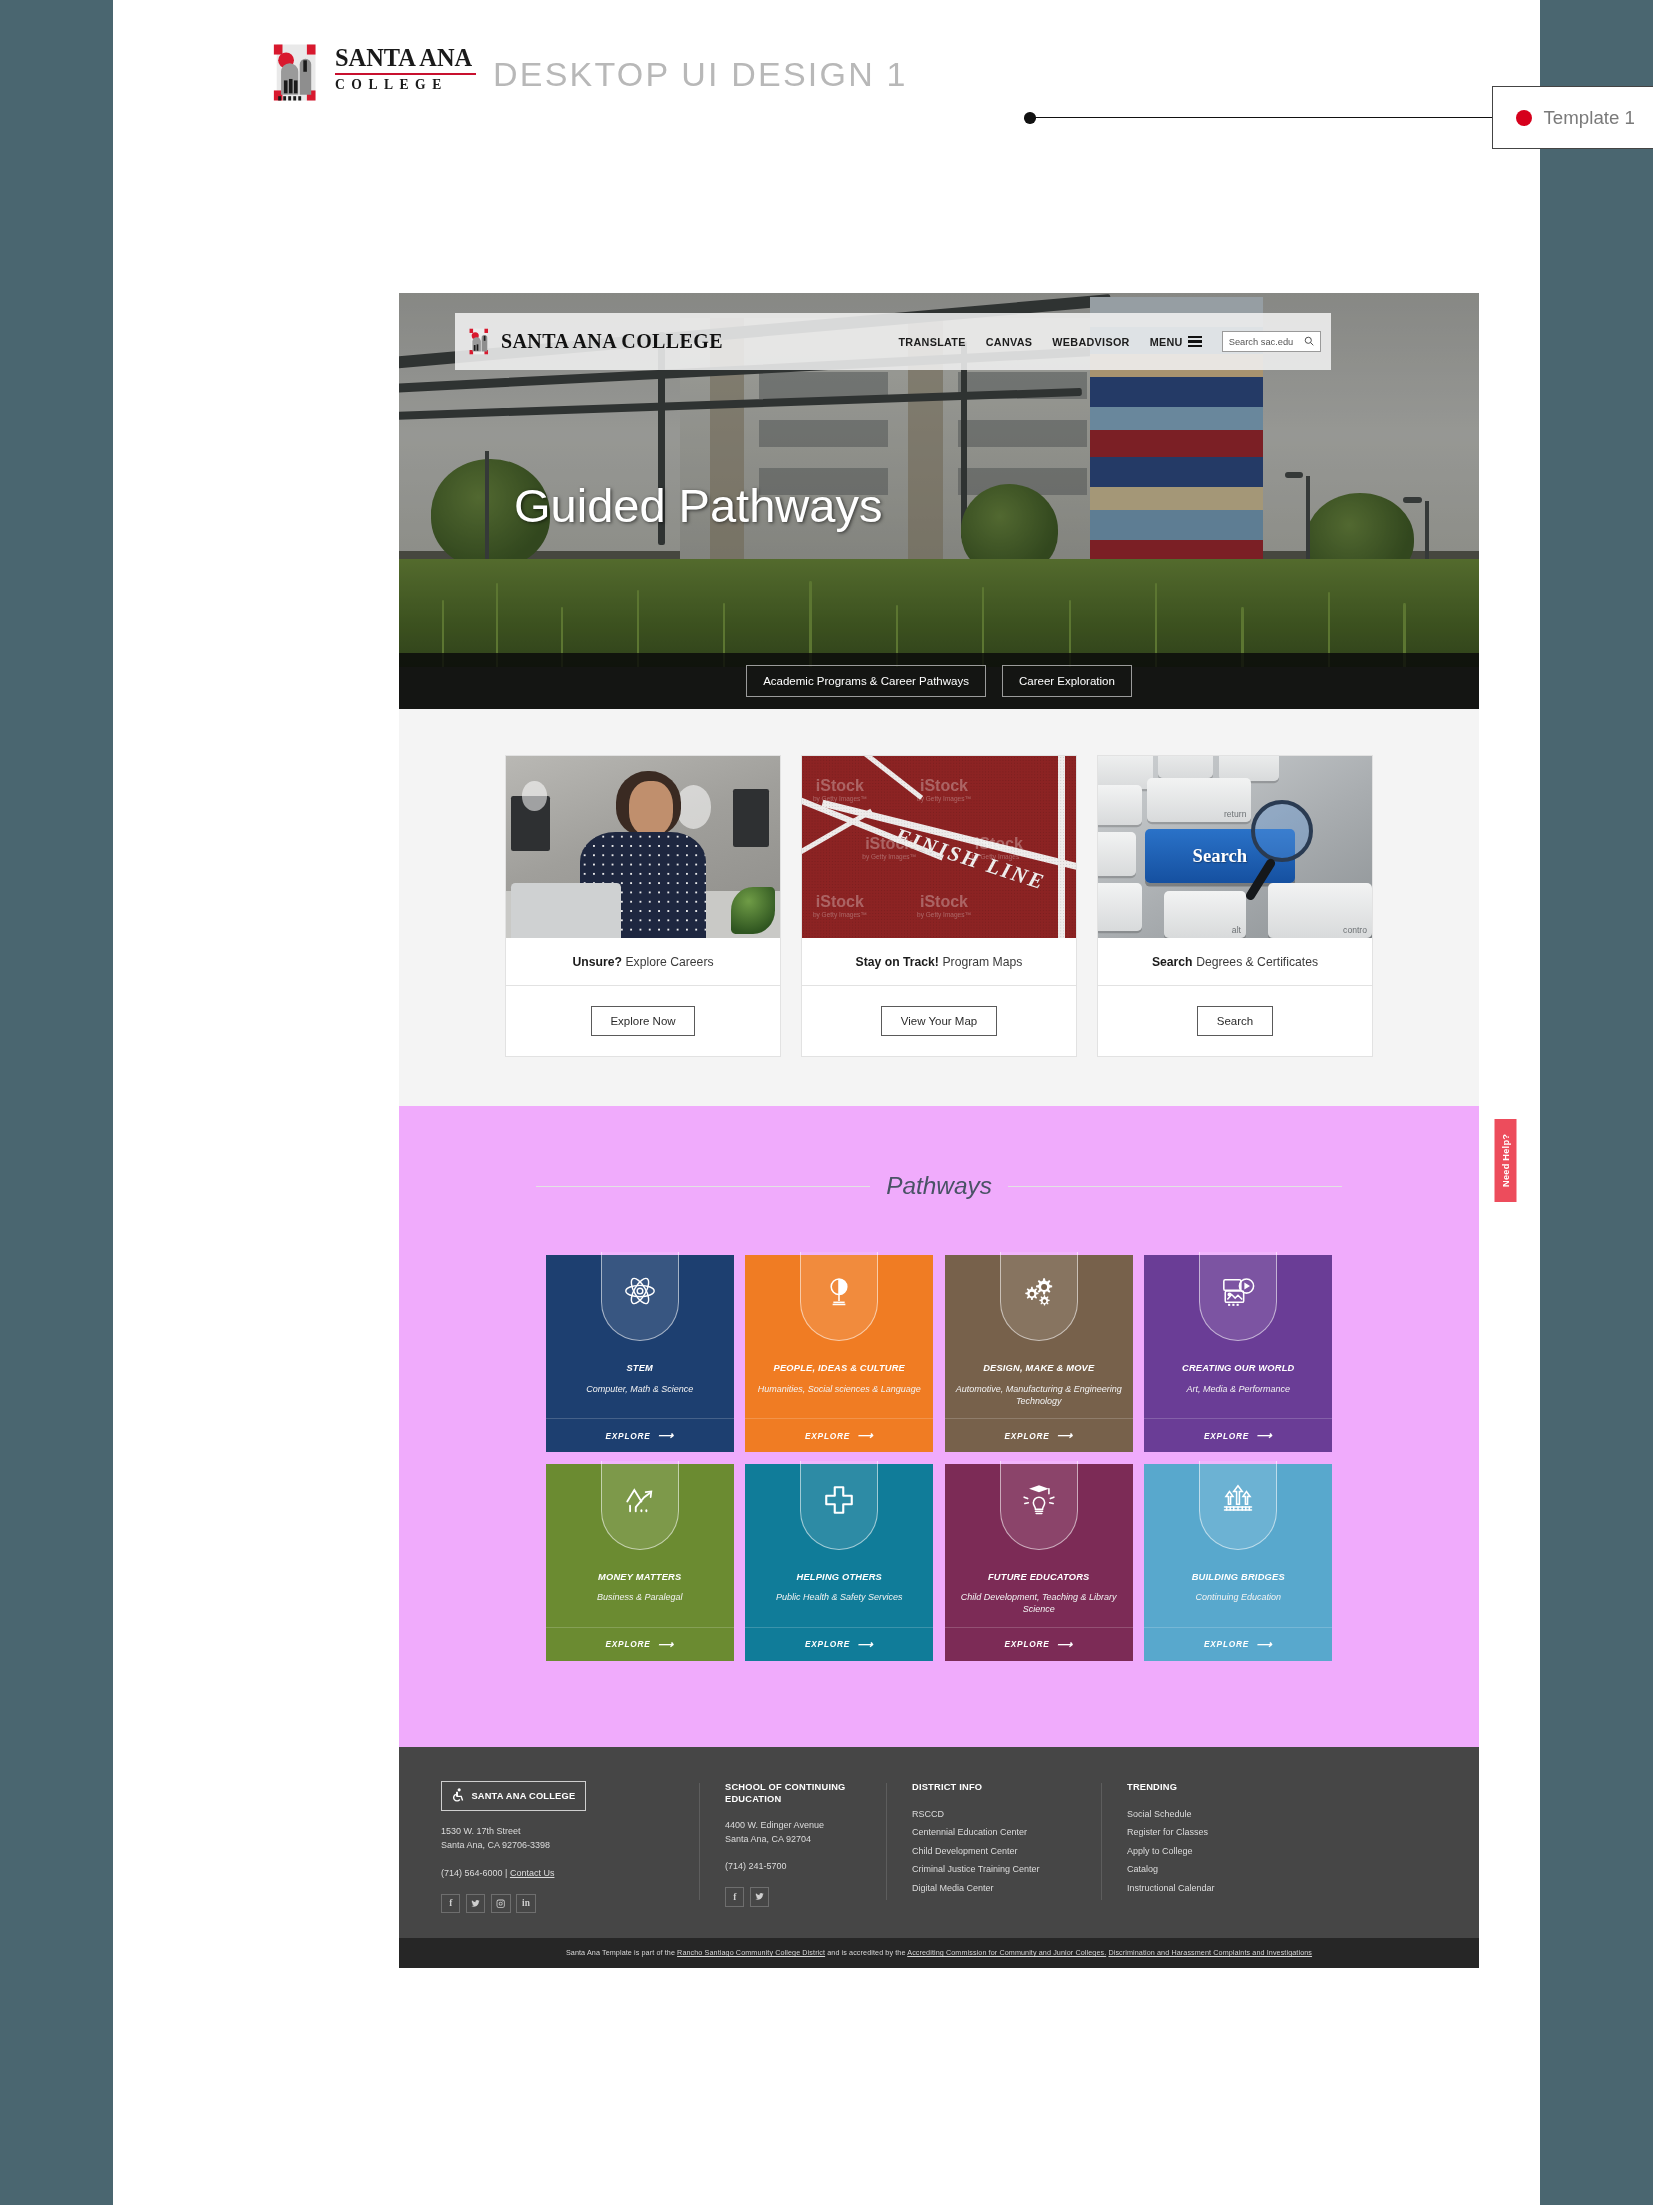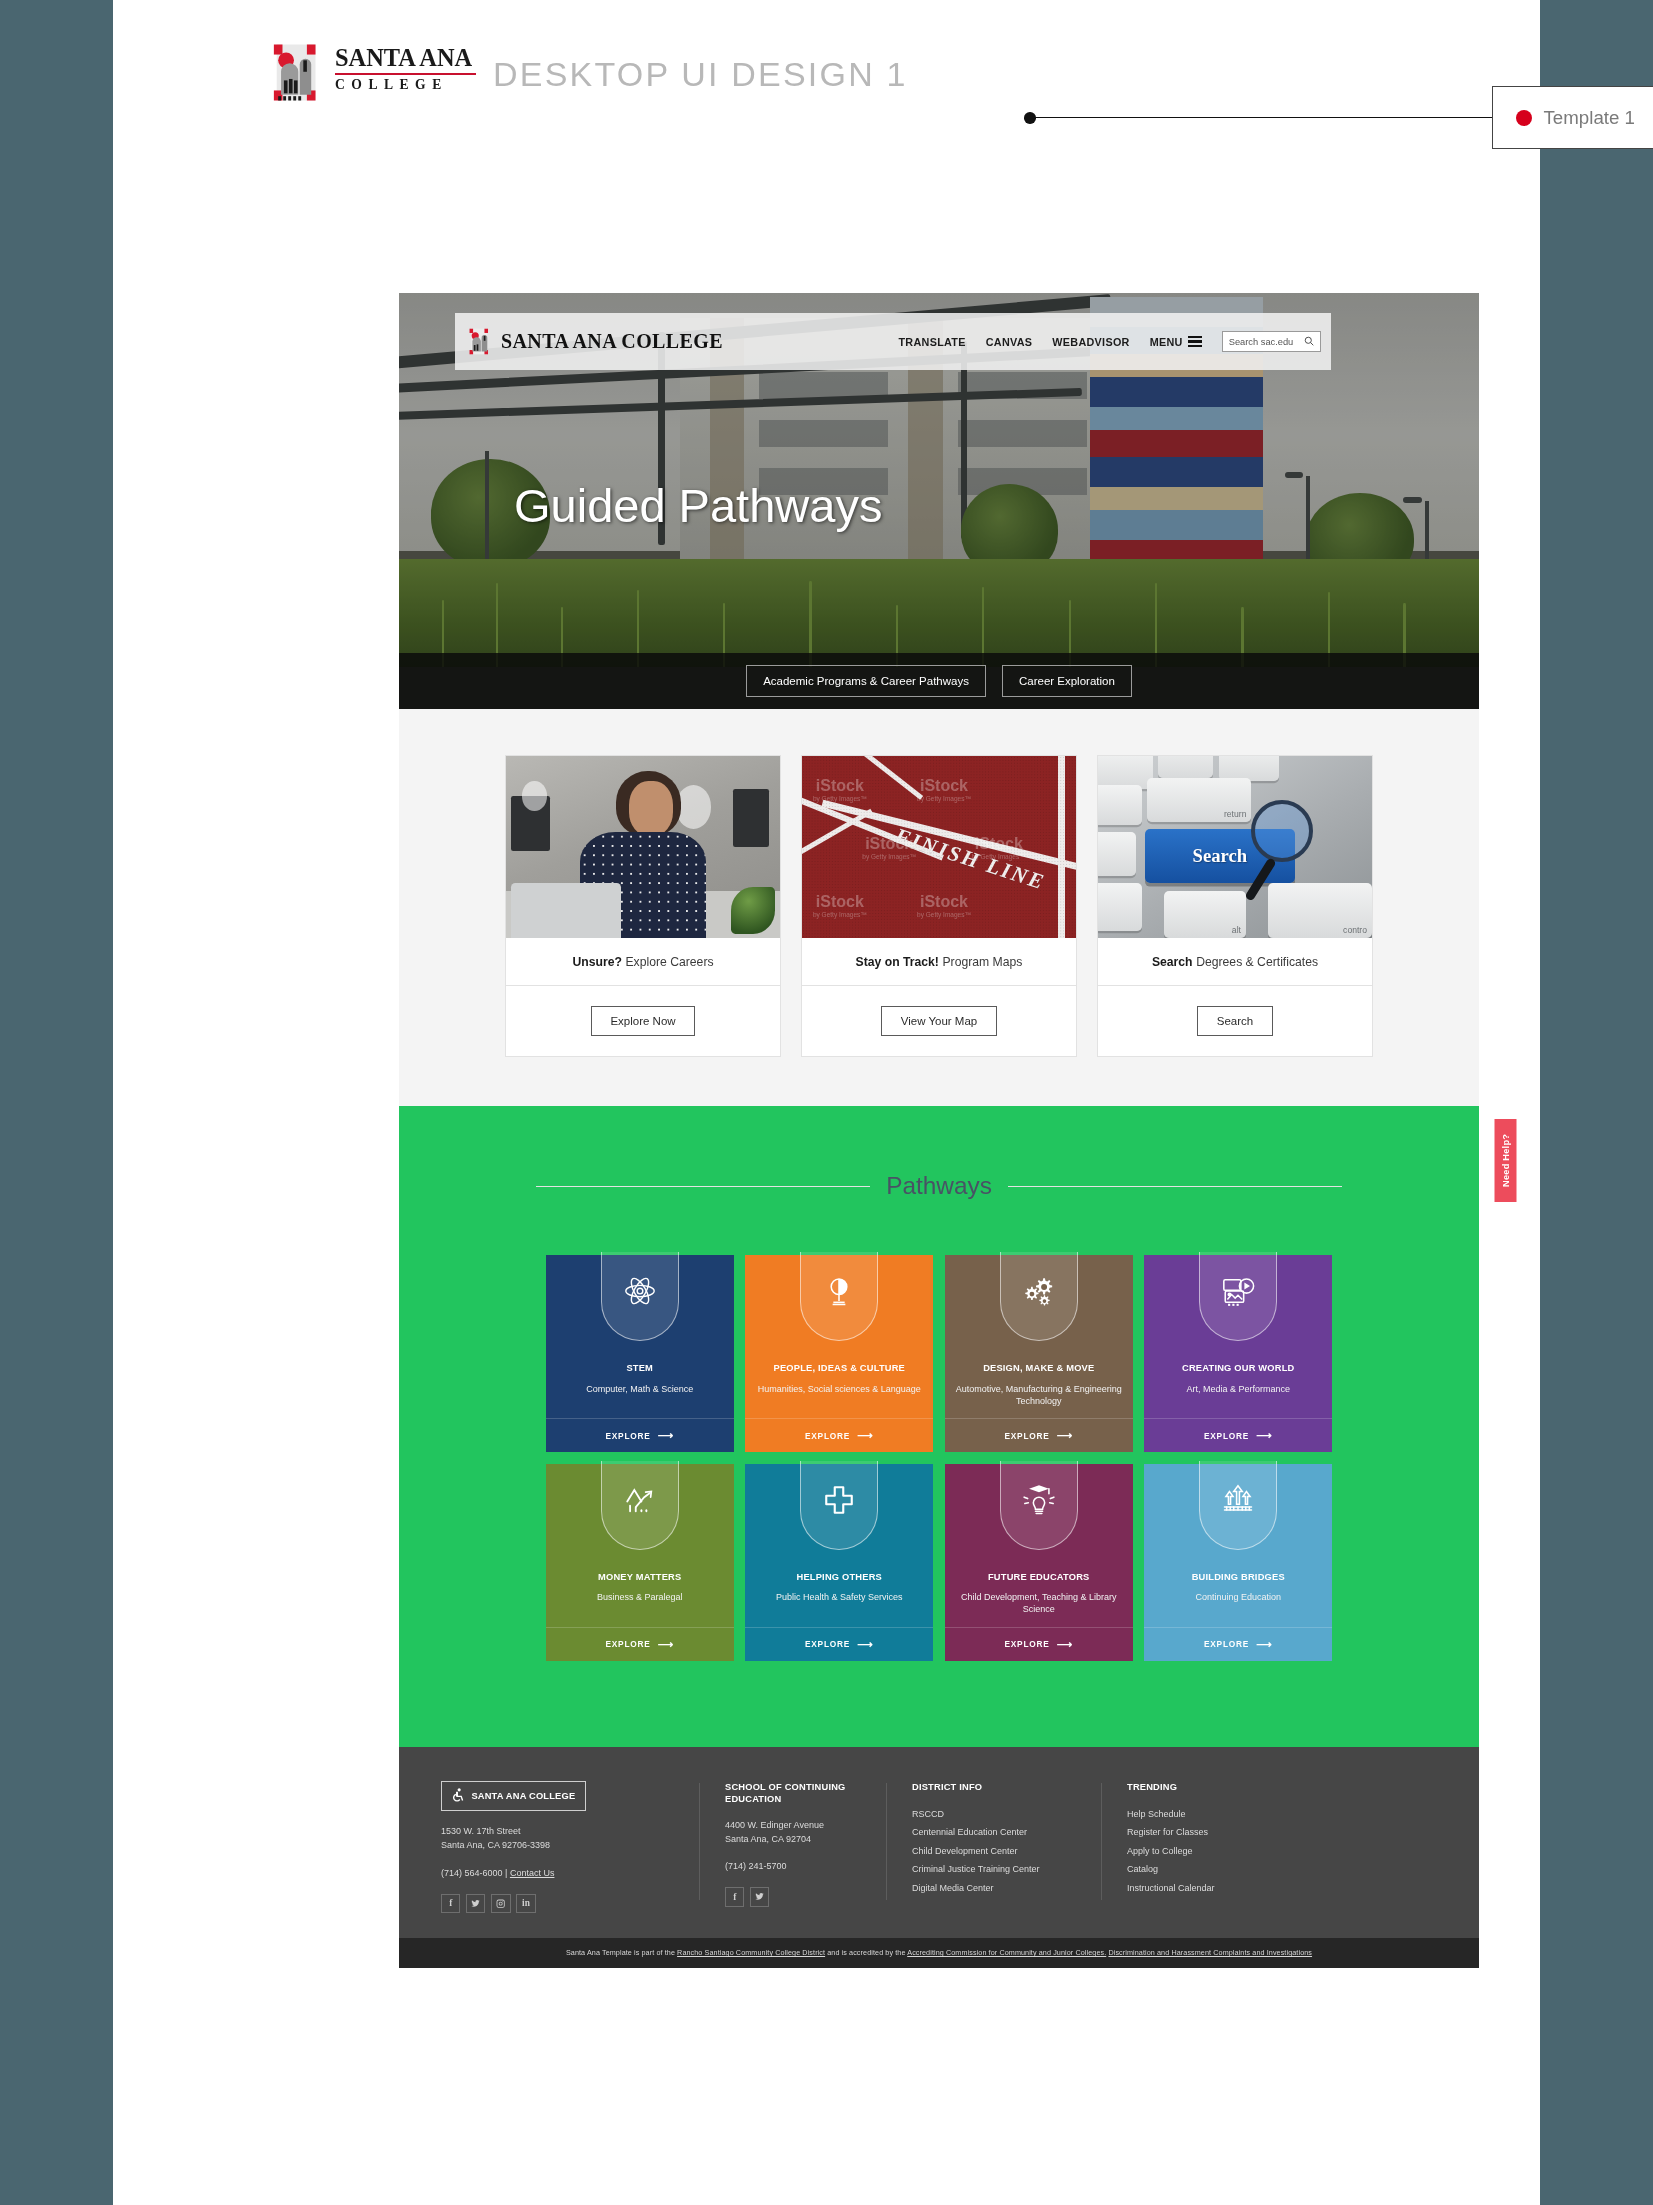--- a/index.html
+++ b/index.html
@@ -260,21 +260,21 @@
     position:absolute; right:-37px; top:826px;
     background:#ed4c5c; color:#fff;
     width:21.5px; height:83px;
     display:flex; align-items:center; justify-content:center;
     font-size:9.3px; font-weight:bold;
     writing-mode: vertical-rl; transform: rotate(180deg);
     letter-spacing:0.2px;
   }
 
   
-  .pw-section { width:1080px; background:#22c55e; padding: 66px 0 86px 0; }
+  .pw-section { width:1080px; background:#f0abfc; padding: 66px 0 86px 0; font-style: italic; }
   .pw-head {
     display:flex; align-items:center; justify-content:center; gap:16px;
     margin-bottom: 55px;
   }
   .pw-rule { width: 334px; height:0.7px; background:#e3e3e3; }
   .pw-title { font-size:24.4px; color:#495265; font-weight:400; }
   .pw-grid {
     display:grid; grid-template-columns: repeat(4, 188px);
     gap: 11.5px; justify-content:center;
   }
@@ -861,21 +861,21 @@
             <a href="#">Child Development Center</a>
             <a href="#">Criminal Justice Training Center</a>
             <a href="#">Digital Media Center</a>
           </div>
         </div>
 
         <div class="fcol c4">
           <span class="fdiv"></span>
           <div class="fhead">TRENDING</div>
           <div class="flinks">
-            <a href="#">Help Schedule</a>
+            <a href="#">Social Schedule</a>
             <a href="#">Register for Classes</a>
             <a href="#">Apply to College</a>
             <a href="#">Catalog</a>
             <a href="#">Instructional Calendar</a>
           </div>
         </div>
 
       </div>
 
       <div class="fbottom">

